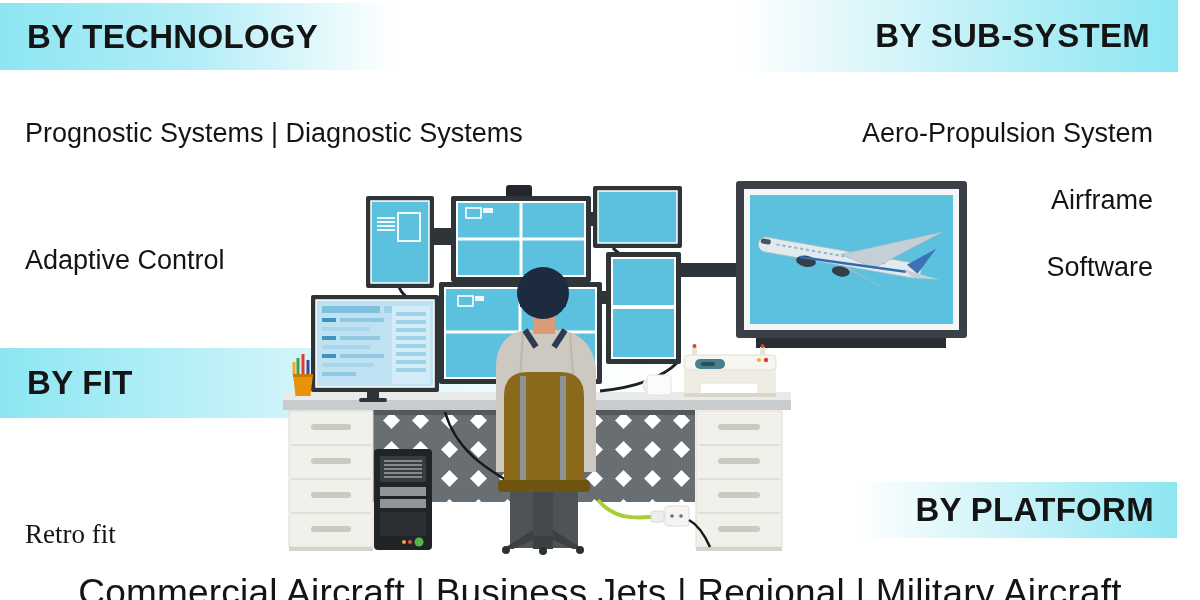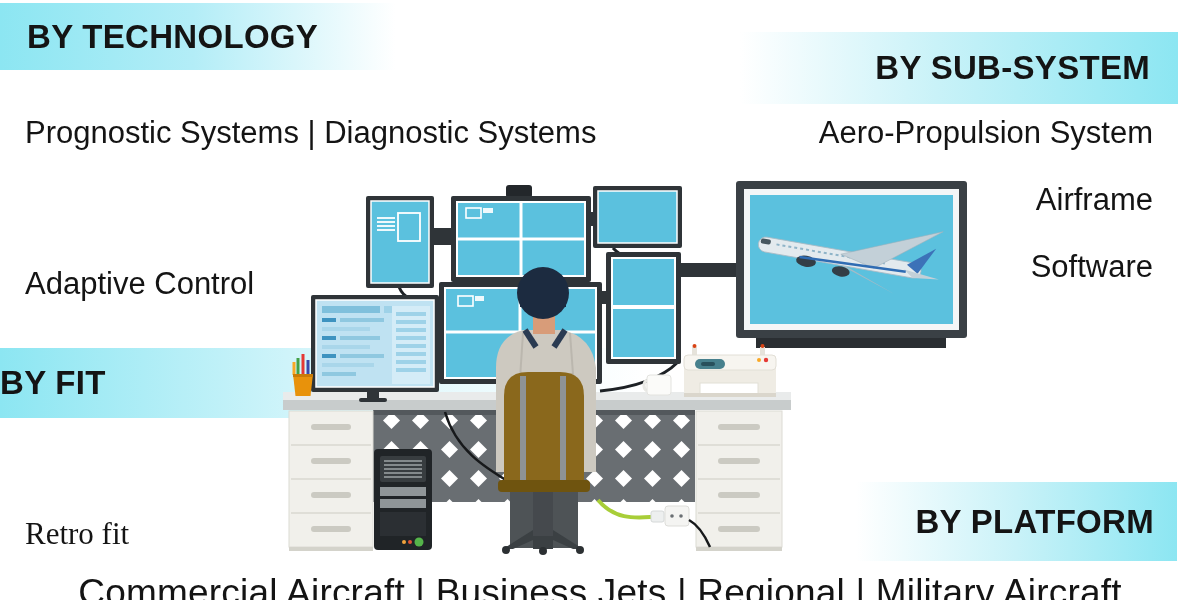--- a/index.html
+++ b/index.html
@@ -5,31 +5,31 @@
   html,body{margin:0;padding:0;}
   body{
     width:1200px;height:600px;overflow:hidden;background:#ffffff;
     font-family:"Liberation Sans", sans-serif;color:#141414;
   }
   .canvas{position:relative;width:1200px;height:600px;background:#fff;}
   .band{position:absolute;display:flex;align-items:center;z-index:0;text-align:right;}
   .band-tech{left:0;top:3px;width:430px;height:67px;
     background:linear-gradient(to right,#8ce6f2 0%,#b3edf7 45%,rgba(255,255,255,0) 92%);}
   .band-sub{left:740px;top:0;width:438px;height:72px;justify-content:flex-end;
-    background:linear-gradient(to right,rgba(255,255,255,0) 0%,#c9f2f8 45%,#8ce6f2 100%);margin-top:32px;}
+    background:linear-gradient(to right,rgba(255,255,255,0) 0%,#c9f2f8 45%,#8ce6f2 100%);}
   .band-fit{left:0;top:348px;width:860px;height:70px;
     background:linear-gradient(to right,#8ce6f2 0%,#d8f6fb 38%,rgba(255,255,255,0) 75%);}
-  .band-platform{left:856px;top:482px;width:321px;height:79px;justify-content:flex-end;
+  .band-platform{left:856px;top:482px;width:321px;height:56px;justify-content:flex-end;
     background:linear-gradient(to right,rgba(255,255,255,0) 0%,#c9f2f8 50%,#8ce6f2 100%);}
   .band-title{font-size:33px;font-weight:700;letter-spacing:0.3px;white-space:nowrap;}
   .band-tech .band-title{padding-left:27px;}
   .band-sub .band-title{padding-right:28px;}
-  .band-fit .band-title{}
+  .band-fit .band-title{padding-left:27px;}
   .band-platform .band-title{padding-right:23px;}
-  .item{position:absolute;z-index:2;font-size:31px;line-height:36px;white-space:nowrap;}
+  .item{position:absolute;z-index:2;font-size:27px;line-height:36px;white-space:nowrap;}
   .item-left{left:25px;}
   .item-right{right:47px;text-align:center;margin-left:15px;}
   .platform-line{
     position:absolute;z-index:2;left:0;top:572px;width:1200px;
     text-align:center;font-size:37px;white-space:nowrap;letter-spacing:0.2px;
   }
   .illustration{position:absolute;left:0;top:0;z-index:1;}
 </style>
 </head>
 <body>
@@ -260,21 +260,21 @@
       <polygon points="503,549 533,530 533,540 513,549" fill="#3B4043"></polygon>
       <polygon points="583,549 553,530 553,540 573,549" fill="#3B4043"></polygon>
       <rect x="533" y="536" width="20" height="13" fill="#3B4043"></rect>
       <circle cx="506" cy="550" r="4" fill="#2C3033"></circle>
       <circle cx="580" cy="550" r="4" fill="#2C3033"></circle>
       <circle cx="543" cy="551" r="4" fill="#2C3033"></circle>
     </g>
   </svg>
 
   <div class="item item-left" style="top:115px;">Prognostic Systems  |  Diagnostic Systems</div>
-  <div class="item item-left" style="top:266px;">Adaptive Control</div>
+  <div class="item item-left" style="top:242px;">Adaptive Control</div>
 
   <div class="item item-right" style="top:115px;">Aero-Propulsion System</div>
   <div class="item item-right" style="top:182px;">Airframe</div>
   <div class="item item-right" style="top:249px;">Software</div>
 
   <div class="item item-left" style="top:516px;font-family:Liberation Serif, serif;">Retro fit</div>
 
   <div class="platform-line">Commercial Aircraft  |  Business Jets  |  Regional  |  Military Aircraft</div>
 
 </div>

